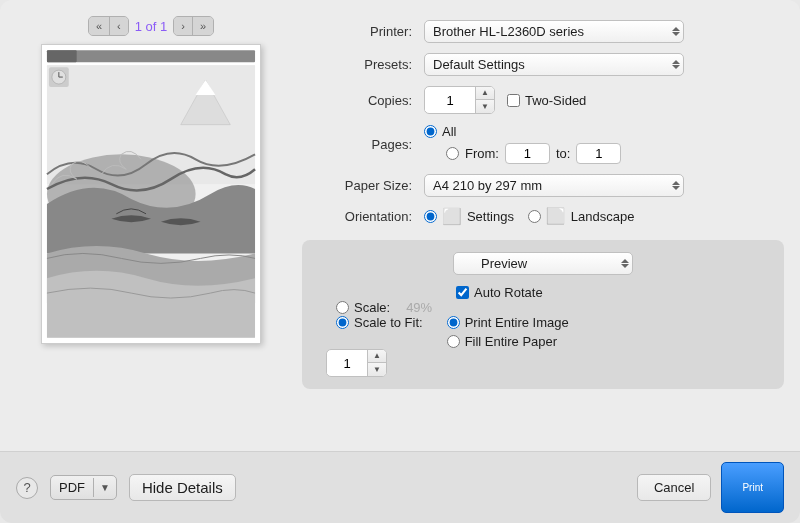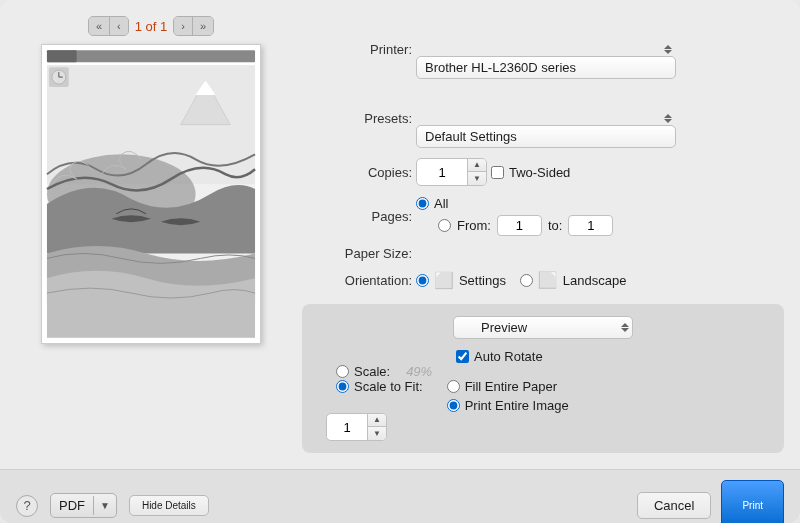--- a/index.html
+++ b/index.html
@@ -61,21 +61,21 @@
       font-size: 11px;
       color: #555;
     }
 
     .nav-btn-single:first-child {
       border-right: 1px solid #b0b0b0;
     }
 
     .page-indicator {
       font-size: 13px;
-      color: #c2410c;
+      color: #8b5cf6;
     }
 
     .preview-image {
       width: 220px;
       height: 300px;
       background: white;
       border: 1px solid #ccc;
       box-shadow: 2px 2px 6px rgba(0,0,0,0.2);
       overflow: hidden;
       position: relative;
@@ -91,21 +91,21 @@
       flex: 1;
       display: flex;
       flex-direction: column;
       gap: 10px;
       padding-top: 4px;
     }
 
     .form-row {
       display: flex;
       align-items: center;
-      gap: 4px;
+      gap: 12px;
     }
 
     .form-label {
       text-align: right;
       width: 110px;
       font-size: 13px;
       color: #333;
       flex-shrink: 0;
     }
 
@@ -123,21 +123,20 @@
       border-radius: 5px;
       padding: 3px 24px 3px 8px;
       font-size: 13px;
       color: #1d1d1d;
       cursor: pointer;
       min-width: 200px;
     }
 
     .mac-select-wide {
       min-width: 260px;
-      margin-top: 36px;
     }
 
     .select-arrow {
       position: absolute;
       right: 4px;
       pointer-events: none;
       display: flex;
       flex-direction: column;
       gap: 1px;
     }
@@ -343,21 +342,21 @@
       cursor: pointer;
       font-size: 10px;
       color: #555;
     }
 
     .hide-details-btn {
       background: linear-gradient(to bottom, #f5f5f5, #e8e8e8);
       border: 1px solid #b8b8b8;
       border-radius: 5px;
       padding: 4px 12px;
-      font-size: 10px;
+      font-size: 15px;
       cursor: pointer;
       color: #1d1d1d;
     }
 
     .bottom-right {
       display: flex;
       align-items: center;
       gap: 10px;
     }
 
@@ -514,20 +513,29 @@
             <span>From:</span>
             <input type="text" class="small-input" value="1" style="">
             <span>to:</span>
             <input type="text" class="small-input" value="1" style="">
           </div>
         </div>
       </div>
 
       <div class="form-row">
         <span class="form-label">Paper Size:</span>
+        <div class="select-wrapper">
+          <select class="mac-select mac-select-wide">
+            <option>A4 210 by 297 mm</option>
+          </select>
+          <div class="select-arrow">
+            <div class="arrow-up"></div>
+            <div class="arrow-down"></div>
+          </div>
+        </div>
       </div>
 
       <div class="form-row">
         <span class="form-label">Orientation:</span>
         <div class="orientation-row">
           <label class="orientation-option">
             <input type="radio" name="orientation" checked="" style="">
             <span style="font-size:16px; color:#555;">⬜</span>
             <span>Settings</span>
           </label>
@@ -566,37 +574,37 @@
               <span>Auto Rotate</span>
             </label>
           </div>
 
           <div class="sub-row">
             <div style="width:10px;"></div>
             <label class="radio-label">
               <input type="radio" name="scale" style="">
               <span>Scale:</span>
             </label>
-            <span class="disabled-text" style="margin-left:8px;font-style:italic;">49%</span>
+            <span class="disabled-text" style="margin-left:8px;">49%</span>
           </div>
 
           <div class="sub-row" style="align-items:flex-start;">
             <div style="width:10px;"></div>
             <label class="radio-label">
               <input type="radio" name="scale" checked="" style="">
               <span>Scale to Fit:</span>
             </label>
             <div class="right-options" style="margin-left: 16px;">
               <label class="radio-label">
+                <input type="radio" name="scale-fit" checked="" style="">
+                <span>Print Entire Image</span>
+              </label>
+              <label class="radio-label">
                 <input type="radio" name="scale-fit" style="">
                 <span>Fill Entire Paper</span>
-              </label>
-              <label class="radio-label">
-                <input type="radio" name="scale-fit" checked="" style="">
-                <span>Print Entire Image</span>
               </label>
             </div>
           </div>
 
           <div class="sub-row">
             <div style="margin-left:8px;">
               <div class="number-input-wrapper">
                 <input type="text" class="number-input" style="width: 40px;" value="1">
                 <div class="stepper">
                   <button class="stepper-btn">▲</button>

